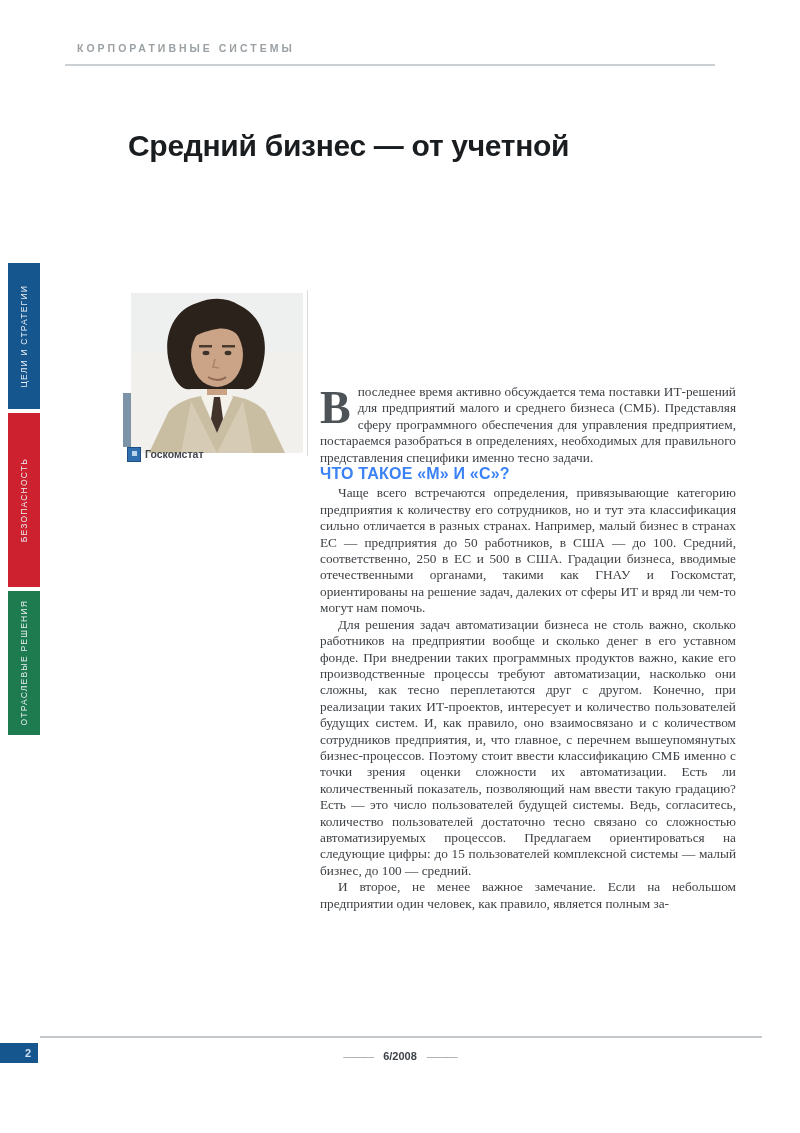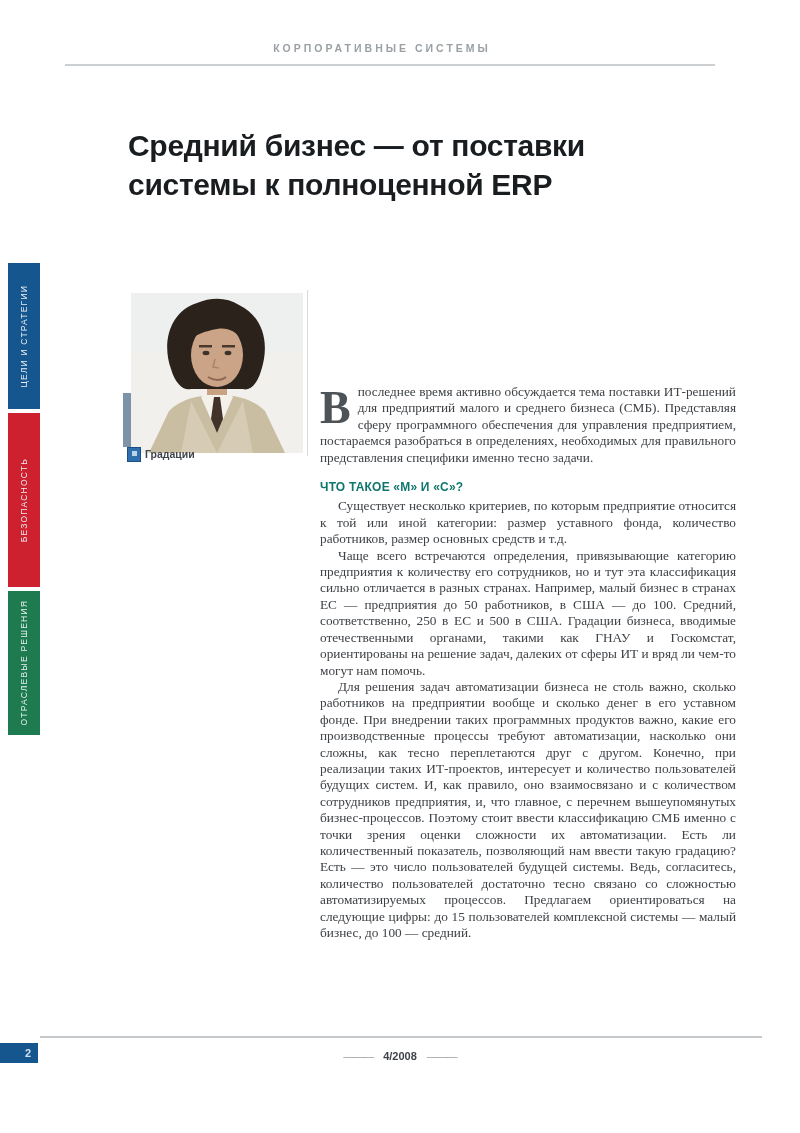--- a/index.html
+++ b/index.html
@@ -3,22 +3,22 @@
 <meta charset="utf-8">
 <style>
   html,body{margin:0;padding:0;background:#e8e8e8;}
   .page{
     position:relative;width:800px;height:1133px;margin:0 auto;
     background:#ffffff;overflow:hidden;
     font-family:"Liberation Sans",sans-serif;
   }
   
   .rubric{
-    position:absolute;left:57px;top:42px;width:650px;
-    text-align:center;font-size:10.5px;letter-spacing:3px;
+    position:absolute;left:77px;top:42px;width:650px;
+    font-size:10.5px;letter-spacing:3px;
     color:#9aa0a4;font-weight:bold;
   }
   .rule-top{
     position:absolute;left:65px;top:64px;width:650px;height:2px;
     background:#cdd0d2;
   }
   
   .title{
     position:absolute;left:128px;top:126px;width:560px;
     font-size:30px;font-weight:bold;line-height:39px;color:#1a1d20;
@@ -74,23 +74,23 @@
     font-size:13.3px;line-height:16.4px;color:#3e4246;
     text-align:justify;
   }
   .dropcap{
     float:left;font-family:"Liberation Serif",serif;font-weight:bold;
     font-size:46px;line-height:44px;padding:2px 7px 0 0;color:#4e5357;
   }
   .body-col p{margin:0;text-indent:18px;}
   .body-col p.lead{text-indent:0;}
   .section-heading{
-    margin:13px 0 3px 0;
+    margin:0 0 3px 0;
     font-family:"Liberation Sans",sans-serif;
-    font-size:12px;font-weight:bold;color:#0f766e;letter-spacing:0.2px;
+    font-size:16px;font-weight:bold;color:#3b82f6;letter-spacing:0.2px;
   }
   
   .rule-bottom{
     position:absolute;left:40px;top:1036px;width:722px;height:2px;
     background:#c6c9cb;
   }
   .footer{
     position:absolute;left:0;top:1050px;width:800px;
     display:flex;align-items:center;justify-content:center;gap:10px;
   }
@@ -106,22 +106,21 @@
 </style>
 </head>
 <body>
 
 <div class="page">
 
   <div class="rubric">КОРПОРАТИВНЫЕ СИСТЕМЫ</div>
   <div class="rule-top"></div>
 
   <div class="title">
-    <div>Средний бизнес — от поставки</div>
-    <div>системы к полноценной ERP</div>
+    <div>Средний бизнес — от учетной</div>
   </div>
 
   <div class="tab tab-blue">
     <span class="tab-label">ЦЕЛИ И СТРАТЕГИИ</span>
   </div>
   <div class="tab tab-red">
     <span class="tab-label">БЕЗОПАСНОСТЬ</span>
   </div>
   <div class="tab tab-green">
     <span class="tab-label">ОТРАСЛЕВЫЕ РЕШЕНИЯ</span>
@@ -158,31 +157,31 @@
       <path d="M84 66 L82 74 L88 75" fill="none" stroke="#ad8468" stroke-width="1.6"></path>
       <path d="M77 84 C83 88 90 88 95 84" fill="none" stroke="#8f6a52" stroke-width="2"></path>
     </svg>
   </div>
   <div class="photo-rule"></div>
   <div class="accent-bar"></div>
 
   <div class="author-icon">
       <span></span>
     </div>
-  <div class="author-name">Градации</div>
+  <div class="author-name">Госкомстат</div>
 
   <div class="body-col">
     <p class="lead"><span class="dropcap">В</span><span>последнее время активно обсуждается тема поставки ИТ-решений для предприятий малого и среднего бизнеса (СМБ). Представляя сферу программного обеспечения для управления предприятием, постараемся разобраться в определениях, необходимых для правильного представления специфики именно тесно задачи.</span></p>
     <div class="section-heading">ЧТО ТАКОЕ «М» И «С»?</div>
-    <p>Существует несколько критериев, по которым предприятие относится к той или иной категории: размер уставного фонда, количество работников, размер основных средств и т.д.</p>
     <p>Чаще всего встречаются определения, привязывающие категорию предприятия к количеству его сотрудников, но и тут эта классификация сильно отличается в разных странах. Например, малый бизнес в странах ЕС — предприятия до 50 работников, в США — до 100. Средний, соответственно, 250 в ЕС и 500 в США. Градации бизнеса, вводимые отечественными органами, такими как ГНАУ и Госкомстат, ориентированы на решение задач, далеких от сферы ИТ и вряд ли чем-то могут нам помочь.</p>
     <p>Для решения задач автоматизации бизнеса не столь важно, сколько работников на предприятии вообще и сколько денег в его уставном фонде. При внедрении таких программных продуктов важно, какие его производственные процессы требуют автоматизации, насколько они сложны, как тесно переплетаются друг с другом. Конечно, при реализации таких ИТ-проектов, интересует и количество пользователей будущих систем. И, как правило, оно взаимосвязано и с количеством сотрудников предприятия, и, что главное, с перечнем вышеупомянутых бизнес-процессов. Поэтому стоит ввести классификацию СМБ именно с точки зрения оценки сложности их автоматизации. Есть ли количественный показатель, позволяющий нам ввести такую градацию? Есть — это число пользователей будущей системы. Ведь, согласитесь, количество пользователей достаточно тесно связано со сложностью автоматизируемых процессов. Предлагаем ориентироваться на следующие цифры: до 15 пользователей комплексной системы — малый бизнес, до 100 — средний.</p>
+    <p>И второе, не менее важное замечание. Если на небольшом предприятии один человек, как правило, является полным за-</p>
   </div>
 
   <div class="rule-bottom"></div>
   <div class="footer">
     <span class="dash">———</span>
-    <span class="issue">4/2008</span>
+    <span class="issue">6/2008</span>
     <span class="dash">———</span>
   </div>
   <div class="page-num">2</div>
 
 </div>
 
 </body></html>

